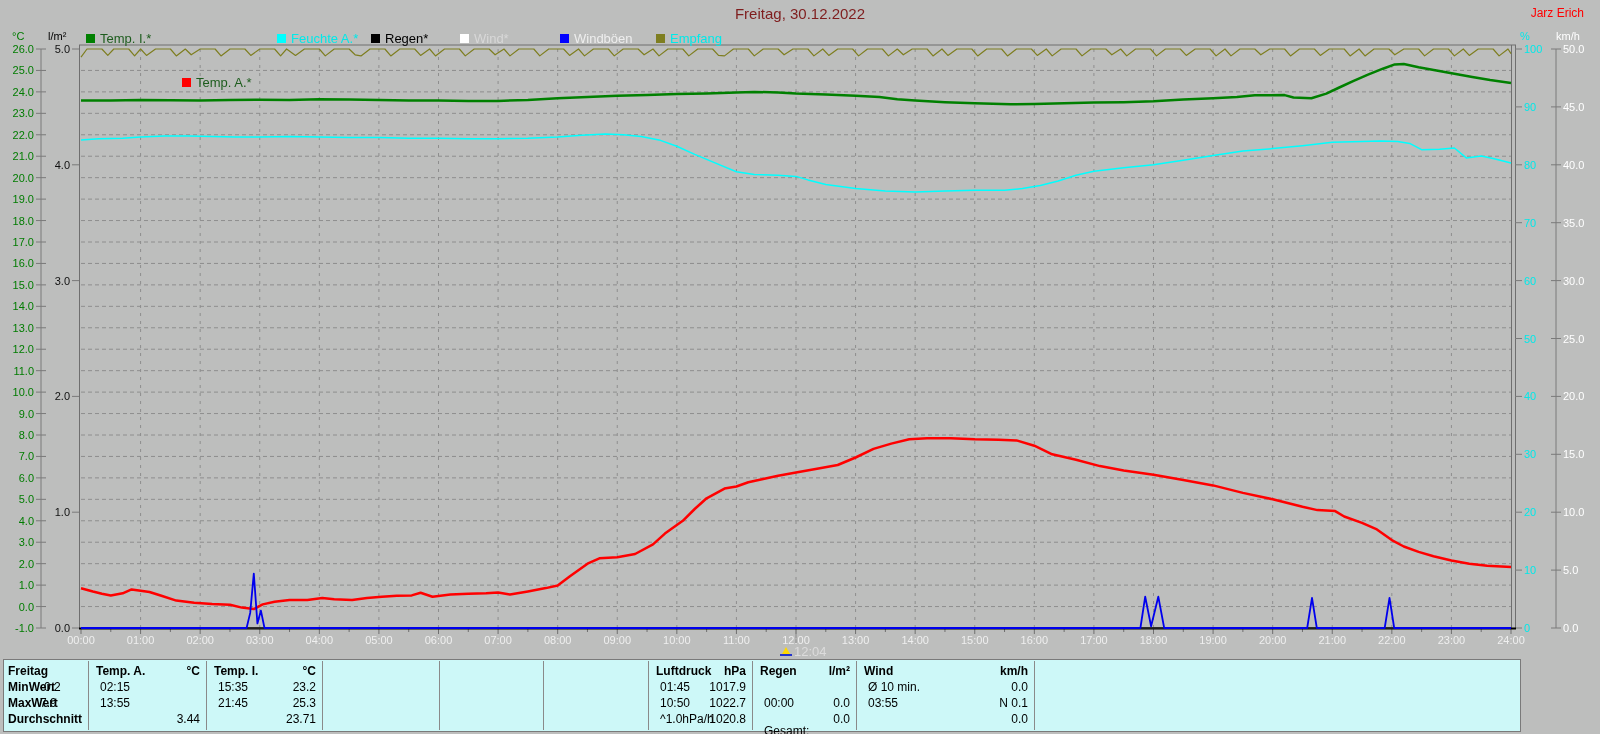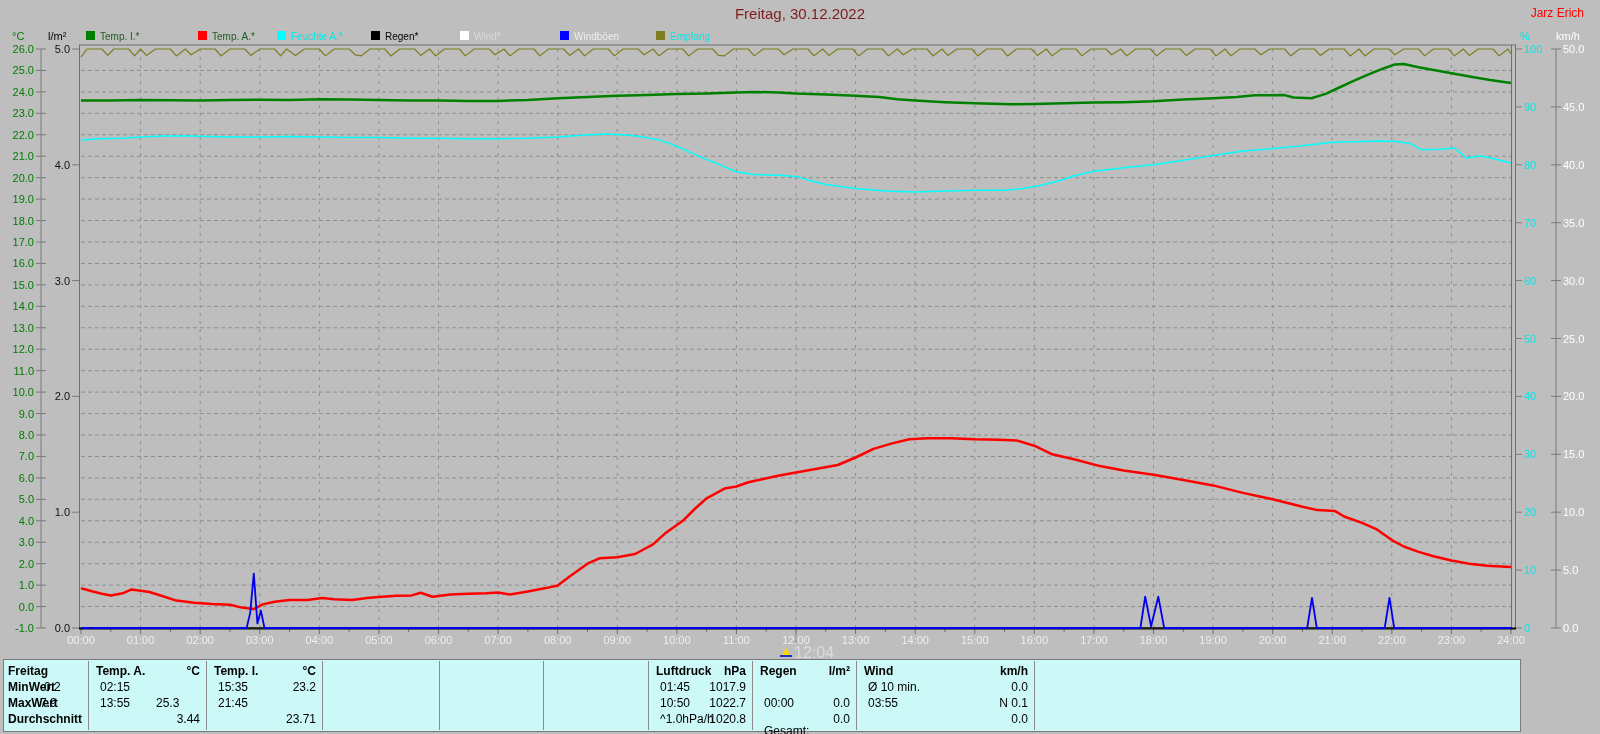--- a/index.html
+++ b/index.html
@@ -11,25 +11,25 @@
   }
   .abs{position:absolute;}
   #title-bar{top:5px;left:0;width:1600px;text-align:center;color:#7f1d1d;font-size:15px;}
   #author{top:6px;right:16px;color:#ff0000;font-size:12px;}
   .unit-label{top:30px;font-size:11px;}
   #unit-temp{left:12px;color:#007c00;}
   #unit-rain{left:48px;color:#000;}
   #unit-pct{left:1520px;color:#00e9e9;}
   #unit-wind{left:1556px;color:#fff;}
   #legend{top:31px;left:0;height:12px;width:1600px;}
-  .legend-item{position:absolute;top:0;display:flex;align-items:flex-start;font-size:10px;white-space:nowrap;}
+  .legend-item{position:absolute;top:0;display:flex;align-items:center;font-size:13px;white-space:nowrap;}
   .legend-sq{width:9px;height:9px;margin-right:5px;display:inline-block;}
   #chart-svg{position:absolute;left:0;top:0;}
   #chart-svg text{font-family:"Liberation Sans",sans-serif;font-size:11px;}
-  #sun-marker{top:644px;left:780px;color:#dcdcdc;font-size:16px;display:flex;align-items:center;gap:2px;}
+  #sun-marker{top:644px;left:780px;color:#dcdcdc;font-size:13px;display:flex;align-items:center;gap:2px;}
   #stats-table{left:0;top:0;width:1600px;height:734px;pointer-events:none;}
   #stats-bg{position:absolute;left:3px;top:659px;width:1518px;height:73px;background:#cdf8f8;border:1px solid #7a7a7a;box-sizing:border-box;}
   .stat-cell{position:absolute;font-size:12px;color:#000;height:16px;line-height:16px;white-space:nowrap;}
   .stat-bold{font-weight:bold;}
   .stat-sep{position:absolute;top:661px;width:1px;height:69px;background:#8a8a8a;}
 </style>
 </head>
 <body>
 
 <svg id="chart-svg" width="1600" height="734">
@@ -291,21 +291,21 @@
 <div class="abs unit-label" id="unit-temp">°C</div>
 <div class="abs unit-label" id="unit-rain">l/m²</div>
 <div class="abs unit-label" id="unit-pct">%</div>
 <div class="abs unit-label" id="unit-wind">km/h</div>
 
 <div class="abs" id="legend">
     <div class="legend-item" style="left: 86px;">
       <span class="legend-sq" style="background: rgb(0, 128, 0);"></span>
       <span style="color: rgb(29, 92, 29);">Temp. I.*</span>
     </div>
-    <div class="legend-item" style="left: 198px;">
+    <div class="legend-item" style="left: 182px; margin-top: 44px;">
       <span class="legend-sq" style="background: rgb(255, 0, 0);"></span>
       <span style="color: rgb(29, 92, 29);">Temp. A.*</span>
     </div>
     <div class="legend-item" style="left: 277px;">
       <span class="legend-sq" style="background: rgb(0, 255, 255);"></span>
       <span style="color: rgb(0, 233, 233);">Feuchte A.*</span>
     </div>
     <div class="legend-item" style="left: 371px;">
       <span class="legend-sq" style="background: rgb(0, 0, 0);"></span>
       <span style="color: rgb(0, 0, 0);">Regen*</span>
@@ -345,21 +345,21 @@
     <div class="stat-cell" style="top: 679px; left: 40px; width: 160px; ">-0.2</div>
     <div class="stat-cell" style="top: 695px; left: 100px;">13:55</div>
     <div class="stat-cell" style="top: 695px; left: 40px; width: 160px; text-align: left;">7.9</div>
     <div class="stat-cell" style="top: 711px; left: 40px; width: 160px; text-align: right;">3.44</div>
     <div class="stat-sep" style="left: 206px;"></div>
     <div class="stat-cell stat-bold" style="top: 663px; left: 214px;">Temp. I.</div>
     <div class="stat-cell stat-bold" style="top: 663px; left: 156px; width: 160px; text-align: right;">°C</div>
     <div class="stat-cell" style="top: 679px; left: 218px;">15:35</div>
     <div class="stat-cell" style="top: 679px; left: 156px; width: 160px; text-align: right;">23.2</div>
     <div class="stat-cell" style="top: 695px; left: 218px;">21:45</div>
-    <div class="stat-cell" style="top: 695px; left: 156px; width: 160px; text-align: left;">25.3</div>
+    <div class="stat-cell" style="top: 695px; left: 156px; width: 160px; text-align: right;">25.3</div>
     <div class="stat-cell" style="top: 711px; left: 156px; width: 160px; text-align: right;">23.71</div>
     <div class="stat-sep" style="left: 322px;"></div>
     <div class="stat-sep" style="left: 439px;"></div>
     <div class="stat-sep" style="left: 543px;"></div>
     <div class="stat-sep" style="left: 648px;"></div>
     <div class="stat-cell stat-bold" style="top: 663px; left: 656px;">Luftdruck</div>
     <div class="stat-cell stat-bold" style="top: 663px; left: 586px; width: 160px; text-align: right;">hPa</div>
     <div class="stat-cell" style="top: 679px; left: 660px;">01:45</div>
     <div class="stat-cell" style="top: 679px; left: 586px; width: 160px; text-align: right;">1017.9</div>
     <div class="stat-cell" style="top: 695px; left: 660px;">10:50</div>

